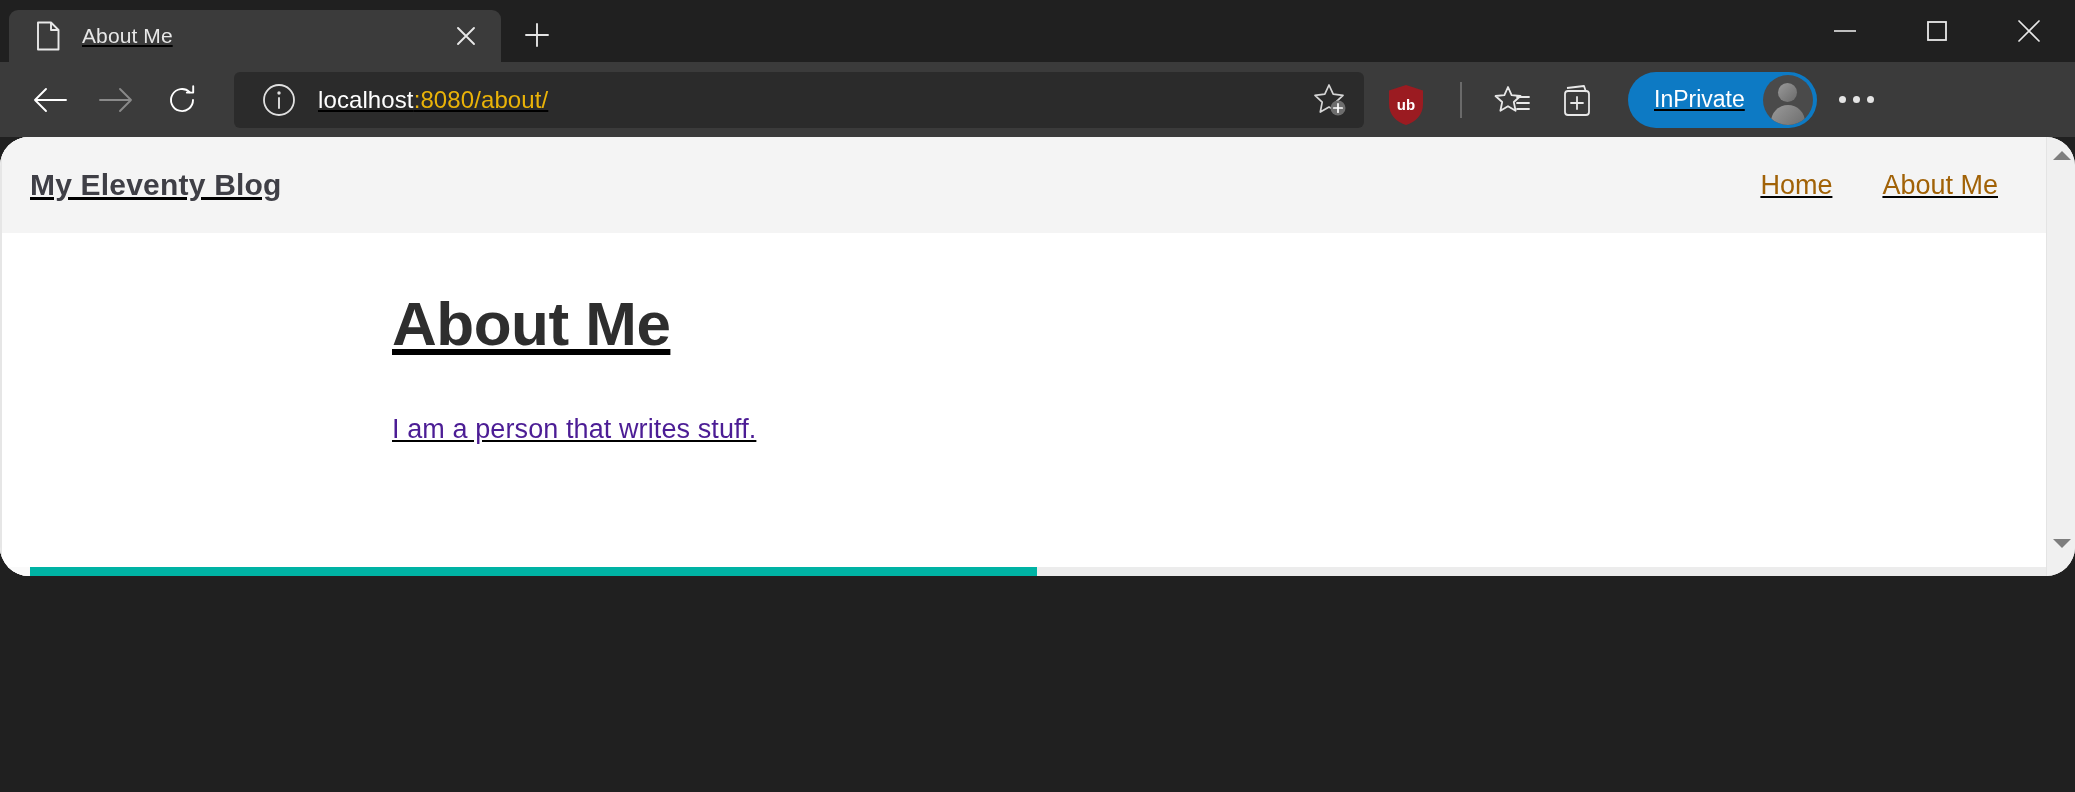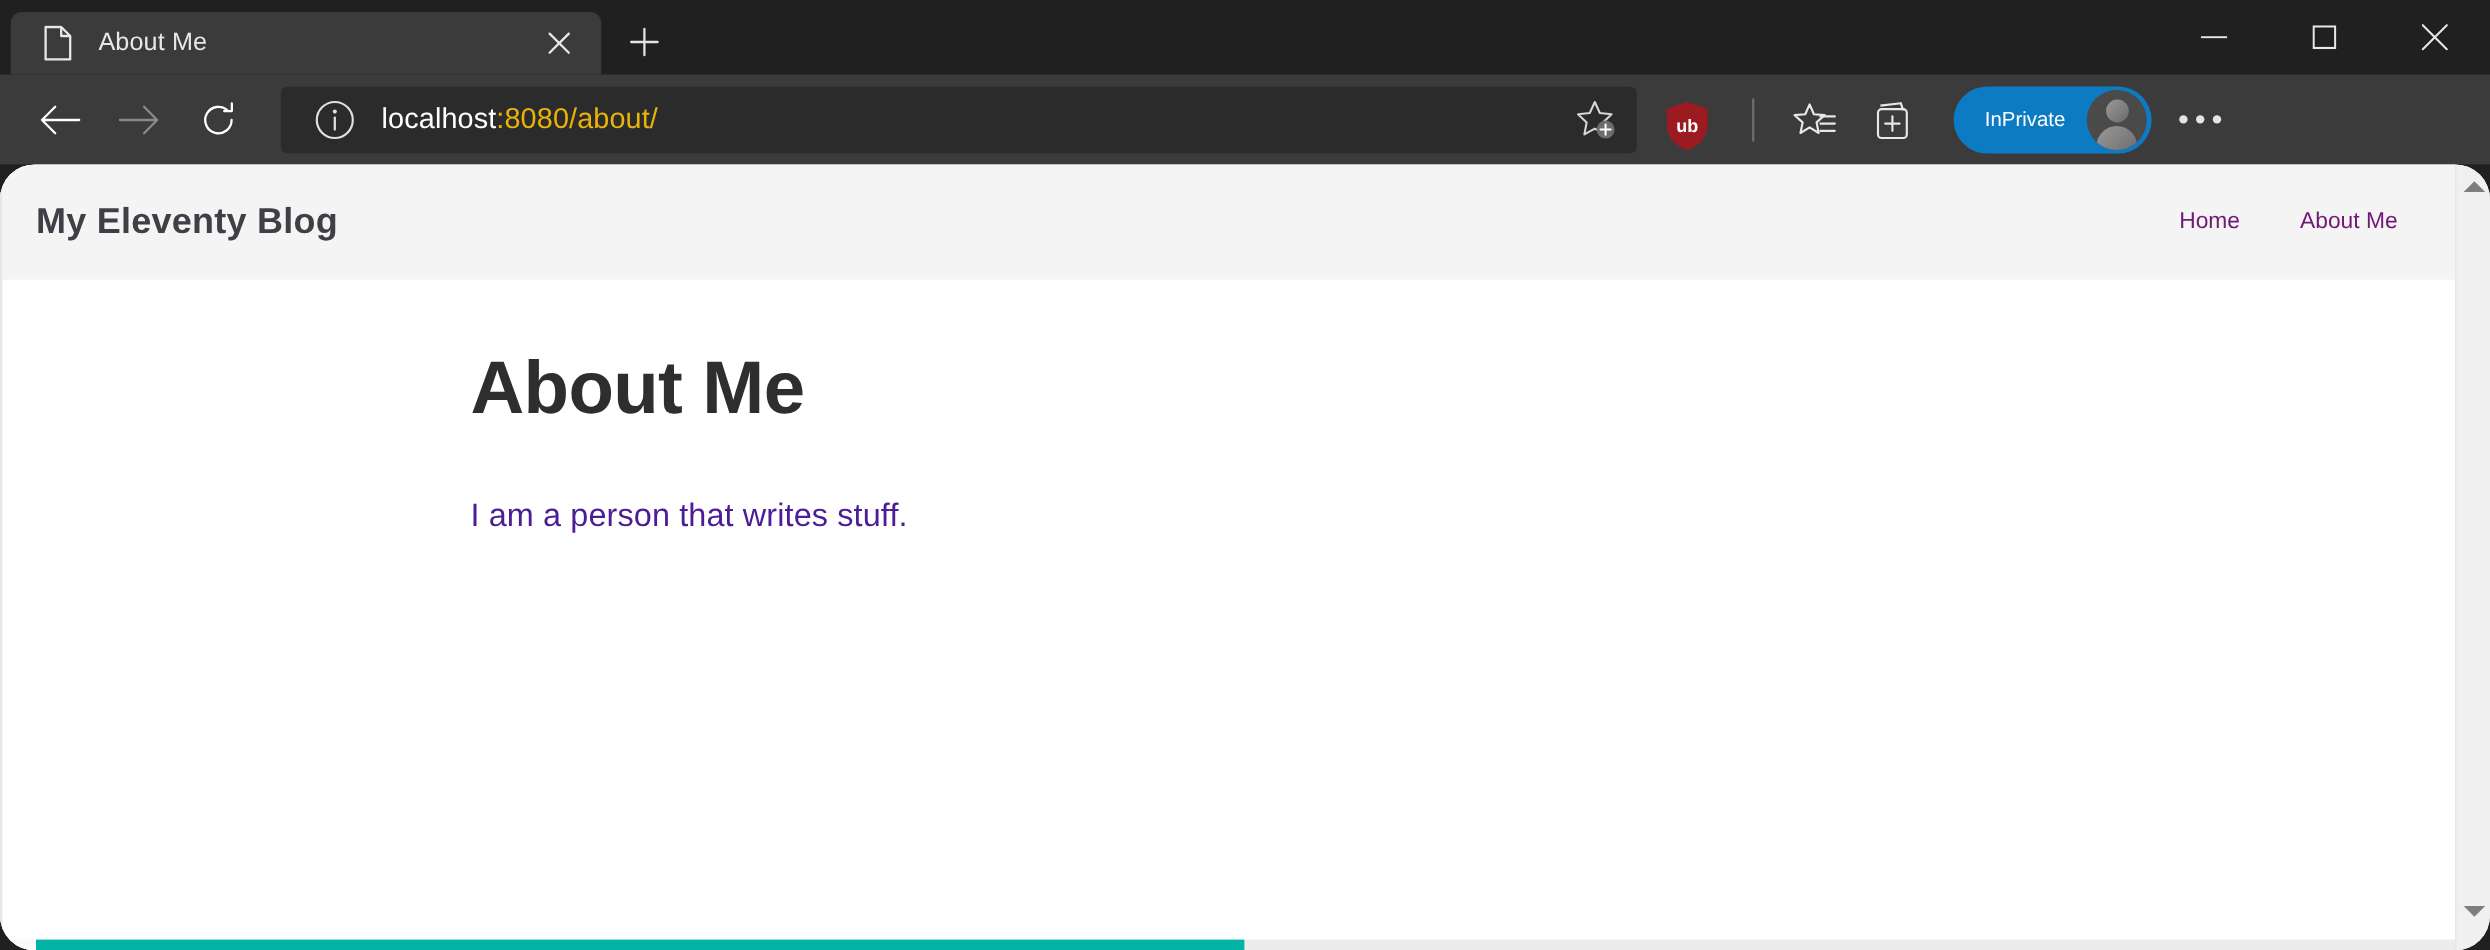--- a/index.html
+++ b/index.html
@@ -2,21 +2,21 @@
 <html><head>
 <meta charset="utf-8">
 <style>
   * { box-sizing: border-box; margin: 0; padding: 0; }
   html, body {
     width: 2075px; height: 792px;
     overflow: hidden;
     font-family: "Liberation Sans", sans-serif;
     background: #202020;
   }
-  .browser { width: 2075px; height: 792px; position: relative; display: flex; flex-direction: column; }
+  .browser { width: 2075px; height: 576px; position: relative; display: flex; flex-direction: column; text-decoration: underline; }
 
   
   .tabstrip {
     height: 62px; background: #202020;
     display: flex; align-items: flex-end; position: relative; flex: 0 0 62px;
   }
   .tab {
     width: 492px; height: 52px; margin-left: 9px;
     background: #3b3b3b; border-radius: 9px 9px 0 0;
     display: flex; align-items: center; padding: 0 14px 0 26px;
@@ -69,21 +69,21 @@
   .omnibox-url .rest { color: #eab308; }
   .omnibox-save { width: 48px; height: 48px; flex: 0 0 48px; display:flex; align-items:center; justify-content:center; }
 
   .ext-icon { width: 52px; height: 52px; flex: 0 0 52px; display: flex; align-items: flex-end; justify-content: center; margin-right: 6px;}
   .tb-sep { width: 2px; height: 36px; background: #6a6a6a; margin: 0 22px; flex: 0 0 2px; }
 
   .inprivate {
     height: 56px; background: #0d7ac4; border-radius: 28px;
     display: flex; align-items: center; padding: 0 4px 0 26px; margin-left: 12px; flex: 0 0 auto;
   }
-  .inprivate-label { color: #fff; font-size: 17px; margin-right: 18px; white-space: nowrap; }
+  .inprivate-label { color: #fff; font-size: 23px; margin-right: 18px; white-space: nowrap; }
   .avatar {
     width: 50px; height: 50px; border-radius: 50%;
     background: #4a4a4a; position: relative; overflow: hidden; flex: 0 0 50px;
   }
   .avatar::before {
     content: ""; position: absolute; width: 19px; height: 19px; border-radius: 50%;
     background: linear-gradient(135deg,#9a9a9a,#6a6a6a); left: 15.5px; top: 8px;
   }
   .avatar::after {
     content: ""; position: absolute; width: 34px; height: 24px; border-radius: 17px 17px 0 0;
@@ -101,21 +101,21 @@
   .page {
     flex: 1; position: relative; background: #ffffff; overflow: hidden;
     border-left: 2px solid #e6e6e6;
   }
   .site-header {
     height: 96px; background: #f4f4f4; display: flex; align-items: center;
     justify-content: space-between; padding: 0 36px 0 28px;
   }
   .site-title { font-size: 30px; font-weight: bold; color: #3f3f46; letter-spacing: .2px; }
   .site-nav { display: flex; align-items: center; gap: 50px; padding-right: 12px; }
-  .nav-link { font-size: 19px; color: #701a75; text-decoration: none; }
+  .nav-link { font-size: 27px; color: #a16207; text-decoration: none; }
 
   .content { padding: 58px 0 0 390px; }
   .page-title { font-size: 62px; font-weight: bold; color: #2e2e2e; letter-spacing: -0.5px; line-height: 1.05; }
   .page-para { font-size: 27px; color: #4c1d95; margin-top: 58px; letter-spacing: .1px; }
 
   
   .vscroll {
     width: 29px; background: #f0f0f0; border-left: 1px solid #e4e4e4;
     position: relative; flex: 0 0 29px;
   }

